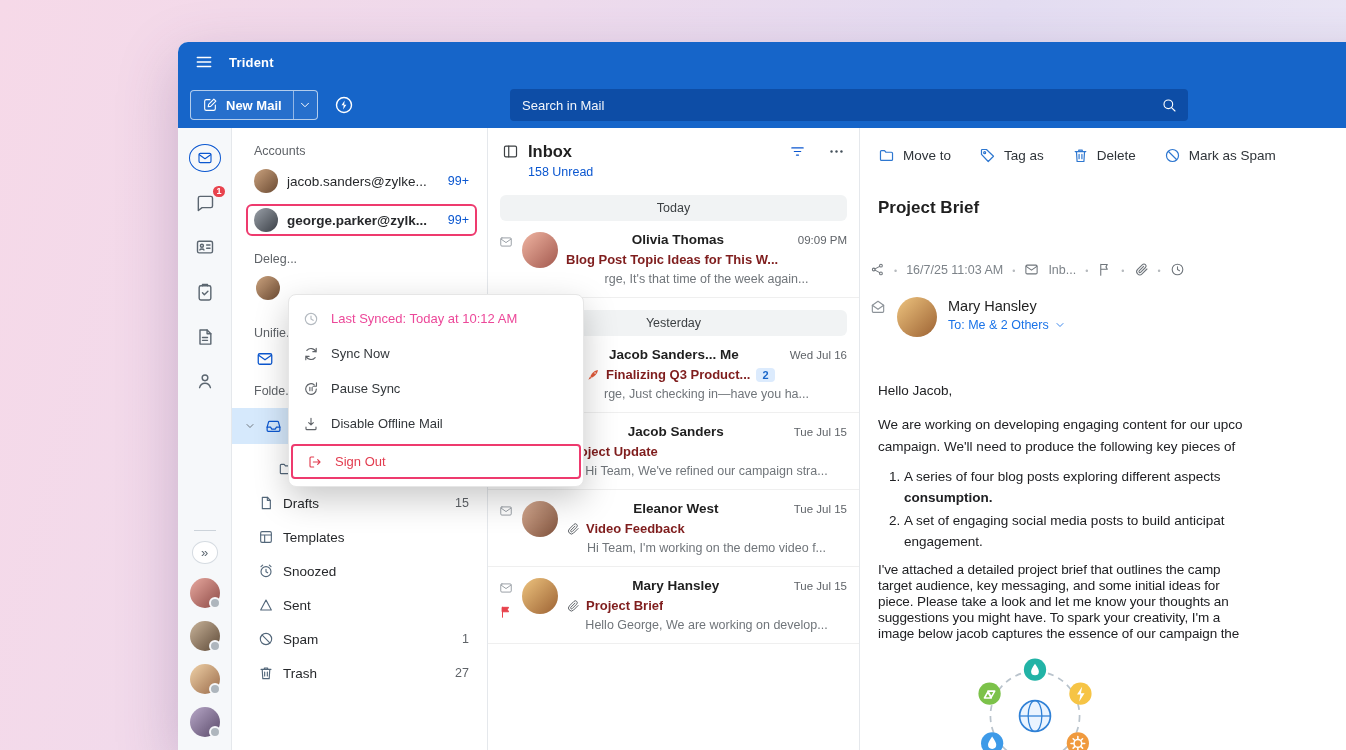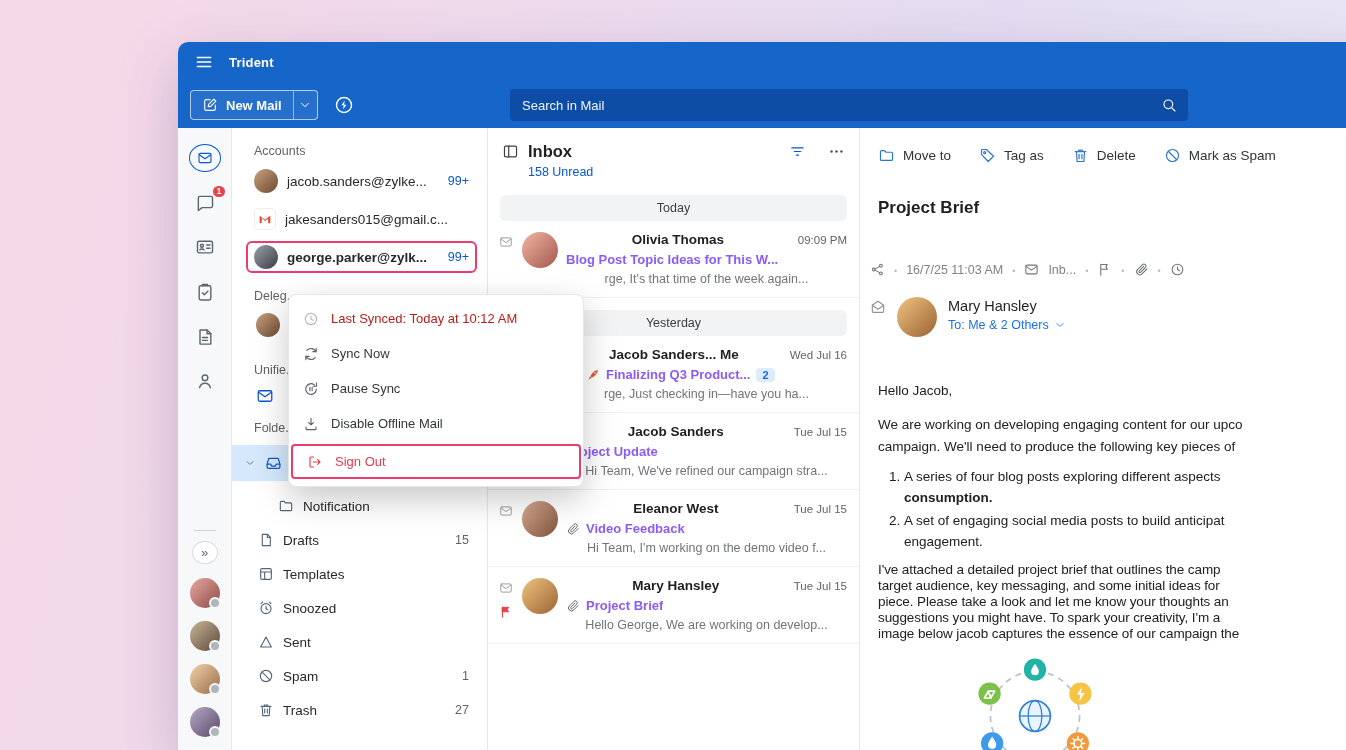--- a/index.html
+++ b/index.html
@@ -72,21 +72,21 @@
   .folder-row.selected .f-icon { color:#0b57d0; }
   .folder-row.selected .f-count { color:#0b57d0; font-weight:700; }
   .folder-row.nested { padding-left:46px; }
   .f-chev { color:#5f6368; display:flex; }
 
   
   .ctx-menu { position:absolute; left:110px; top:252px; width:296px; background:#fff; border:1px solid #e6e6e6; border-radius:8px;
     box-shadow:0 12px 34px rgba(0,0,0,.22); padding:6px 0; z-index:30; }
   .menu-item { height:35px; display:flex; align-items:center; gap:12px; padding:0 14px; font-size:13px; color:#33373b; cursor:pointer; }
   .menu-item .m-ic { color:#5f6368; display:flex; }
-  .menu-item.disabled { color:#b91c1c; cursor:default; }
+  .menu-item.disabled { color:#ec4899; cursor:default; }
   .menu-item.disabled .m-ic { color:#b4bac0; }
   .menu-item.signout { color:#e23c4f; border:2px solid #ee3a6e; border-radius:4px; margin:3px 2px 1px; }
   .menu-item.signout .m-ic { color:#e23c4f; }
 
   
   .msglist { width:372px; flex:0 0 auto; border-right:1px solid #e5e8ec; background:#fff; overflow:hidden; display:flex; flex-direction:column; }
   .ml-header { padding:14px 14px 4px; }
   .ml-row1 { display:flex; align-items:center; gap:9px; }
   .ml-title { font-size:16.5px; font-weight:700; color:#1f1f1f; }
   .ml-view-ic { color:#3c4043; display:flex; }
@@ -99,21 +99,21 @@
   .m-gutter { width:16px; display:flex; flex-direction:column; align-items:center; gap:10px; padding-top:3px; color:#9aa0a6; flex:0 0 auto; }
   .m-flag { color:#e8434d; }
   .m-avatar { width:36px; height:36px; border-radius:50%; flex:0 0 auto; }
   .avA{background:linear-gradient(135deg,#f0b5a2,#a2584e)} .avB{background:linear-gradient(135deg,#9db5d0,#44597a)}
   .avD{background:linear-gradient(135deg,#dcb096,#7c4f3a)} .avE{background:linear-gradient(135deg,#eec47f,#9c6233)}
   .m-body { flex:1; min-width:0;text-align:center; }
   .m-line1 { display:flex; align-items:baseline; gap:8px; margin-bottom:5px; }
   .m-sender { flex:1; min-width:0; font-size:13.5px; font-weight:700; color:#1f1f1f; white-space:nowrap; overflow:hidden; }
   .m-time { font-size:11.5px; color:#5f6368; flex:0 0 auto; }
   .m-line2 { display:flex; align-items:center; gap:6px; margin-bottom:5px; }
-  .m-subject { font-size:13px; color:#8b5cf6; font-weight:600; white-space:nowrap; overflow:hidden; }
+  .m-subject { font-size:13px; color:#7f1d1d; font-weight:600; white-space:nowrap; overflow:hidden; }
   .m-clip { color:#5f6368; display:flex; } .m-rocket { color:#e05a3a; display:flex; }
   .m-badge { background:#dcebfd; color:#1a66c9; font-size:11px; font-weight:700; border-radius:4px; padding:1px 6px; flex:0 0 auto; }
   .m-preview { font-size:12.5px; color:#70757a; white-space:nowrap; overflow:hidden; }
 
   
   .reading { flex:1; min-width:0; background:#fff; overflow:hidden; }
   .r-toolbar { display:flex; align-items:center; gap:28px; padding:18px 16px 0 18px; }
   .r-action { display:flex; align-items:center; gap:8px; font-size:13.5px; color:#2f3439; cursor:pointer; }
   .r-action .r-ic { color:#2e77d0; display:flex; }
   .r-more { margin-left:auto; color:#44505a; cursor:pointer; }
@@ -383,29 +383,20 @@
     </nav>
 
     <aside class="accounts">
       <div class="acc-header">Accounts</div>
 
       <div class="acc-row">
         <span class="acc-avatar avJ"></span>
         <span class="acc-name">jacob.sanders@zylke...</span>
         <span class="acc-count">99+</span>
       </div>
-      <div class="acc-row">
-        <span class="gmail-box">
-            <svg class="ic ic16">
-              <use href="#i-gmail"></use>
-            </svg>
-          </span>
-        <span class="acc-name">jakesanders015@gmail.c...</span>
-        <span class="acc-count"></span>
-      </div>
       <div class="acc-row selected">
         <span class="acc-avatar avG"></span>
         <span class="acc-name">george.parker@zylk...</span>
         <span class="acc-count">99+</span>
       </div>
 
       <div class="acc-section-label">Deleg...</div>
       <div class="acc-subrow">
         <span class="acc-avatar avJ"></span>
       </div>

